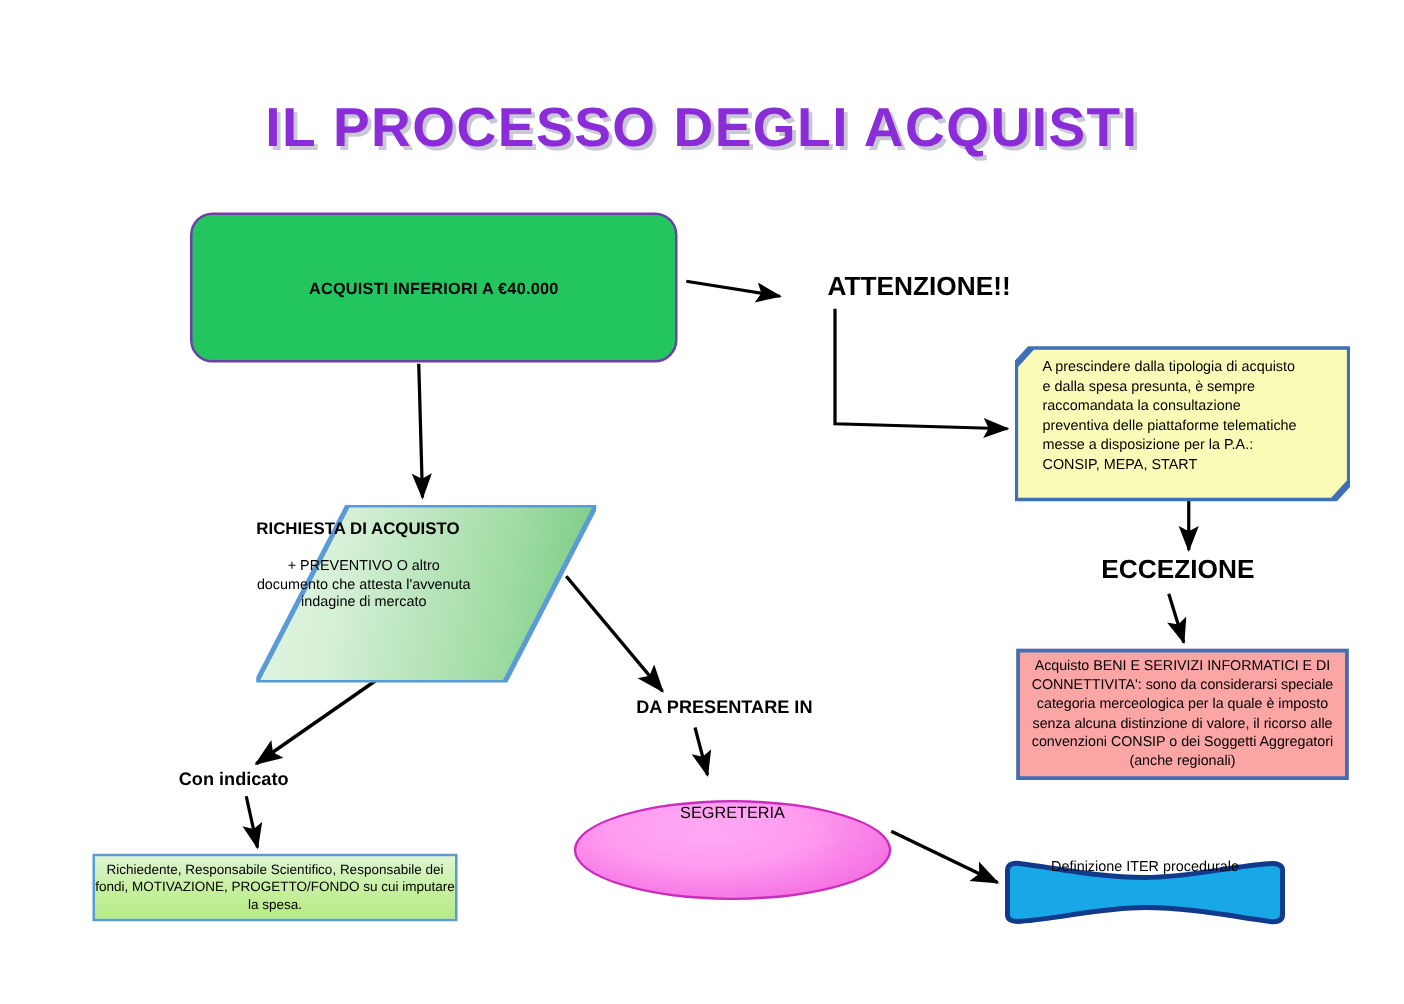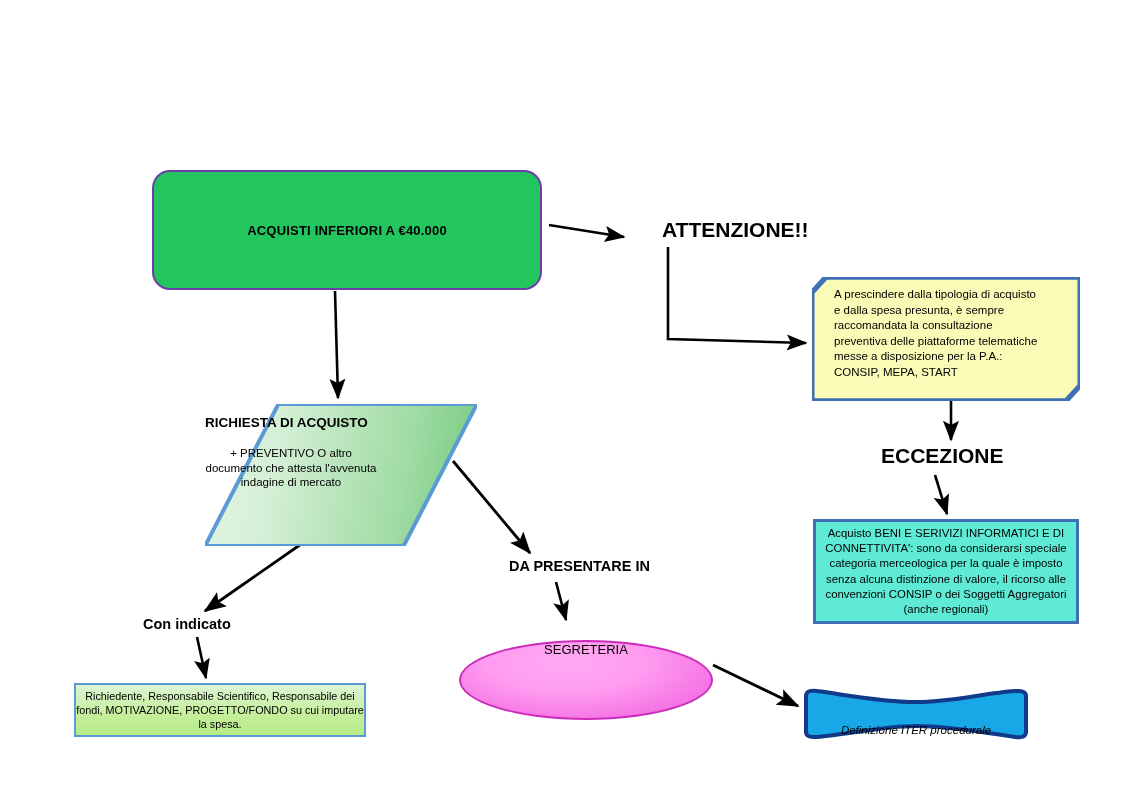--- a/index.html
+++ b/index.html
@@ -170,21 +170,21 @@
     font-weight: bold;
     white-space: nowrap;
   }
 
   
   #box-eccezione {
     left: 813px;
     top: 519px;
     width: 266px;
     height: 105px;
-    background: #5eead4;
+    background: #fca5a5;
     border: 3px solid #3f6fb5;
     display: flex;
     align-items: center;
     justify-content: center;
     padding: 4px 8px;
   }
   #box-eccezione .node-text {
     font-size: 11.4px;
     line-height: 15.2px;
     text-align: center;
@@ -234,26 +234,25 @@
   #ribbon-iter svg {
     position: absolute;
     inset: 0;
     width: 100%;
     height: 100%;
   }
   #ribbon-iter .r-text {
     position: absolute;
     inset: 0;
     display: flex;
-    align-items: flex-end;
+    align-items: flex-start;
     justify-content: center;
     font-size: 11.5px;
     z-index: 3;
     padding-bottom: 4px;
-    font-style: italic;
   }
 
   
   #box-responsabili {
     left: 74px;
     top: 683px;
     width: 292px;
     height: 54px;
     background: linear-gradient(180deg, #ddf5d2 0%, #c6ef9e 55%, #b6ea87 100%);
     border: 2px solid #5b9bd5;
@@ -265,20 +264,21 @@
     font-size: 10.8px;
     line-height: 14px;
     text-align: center;
   }
 </style>
 </head>
 <body>
 
 <div id="canvas">
 
+  <div class="title" id="diagram-title">IL PROCESSO DEGLI ACQUISTI</div>
 
   <svg id="connectors" viewBox="0 0 1123 803">
     <defs>
       <marker id="arrowhead" markerWidth="9" markerHeight="9" refX="7.4" refY="3.1" orient="auto" markerUnits="strokeWidth">
         <path d="M0,0 L8,3.1 L0,6.2 L1.6,3.1 z" fill="#000000"></path>
       </marker>
     </defs>
 
     <path d="M549,225 L624,237" stroke="#000" stroke-width="2.6" fill="none" marker-end="url(#arrowhead)"></path>
 

